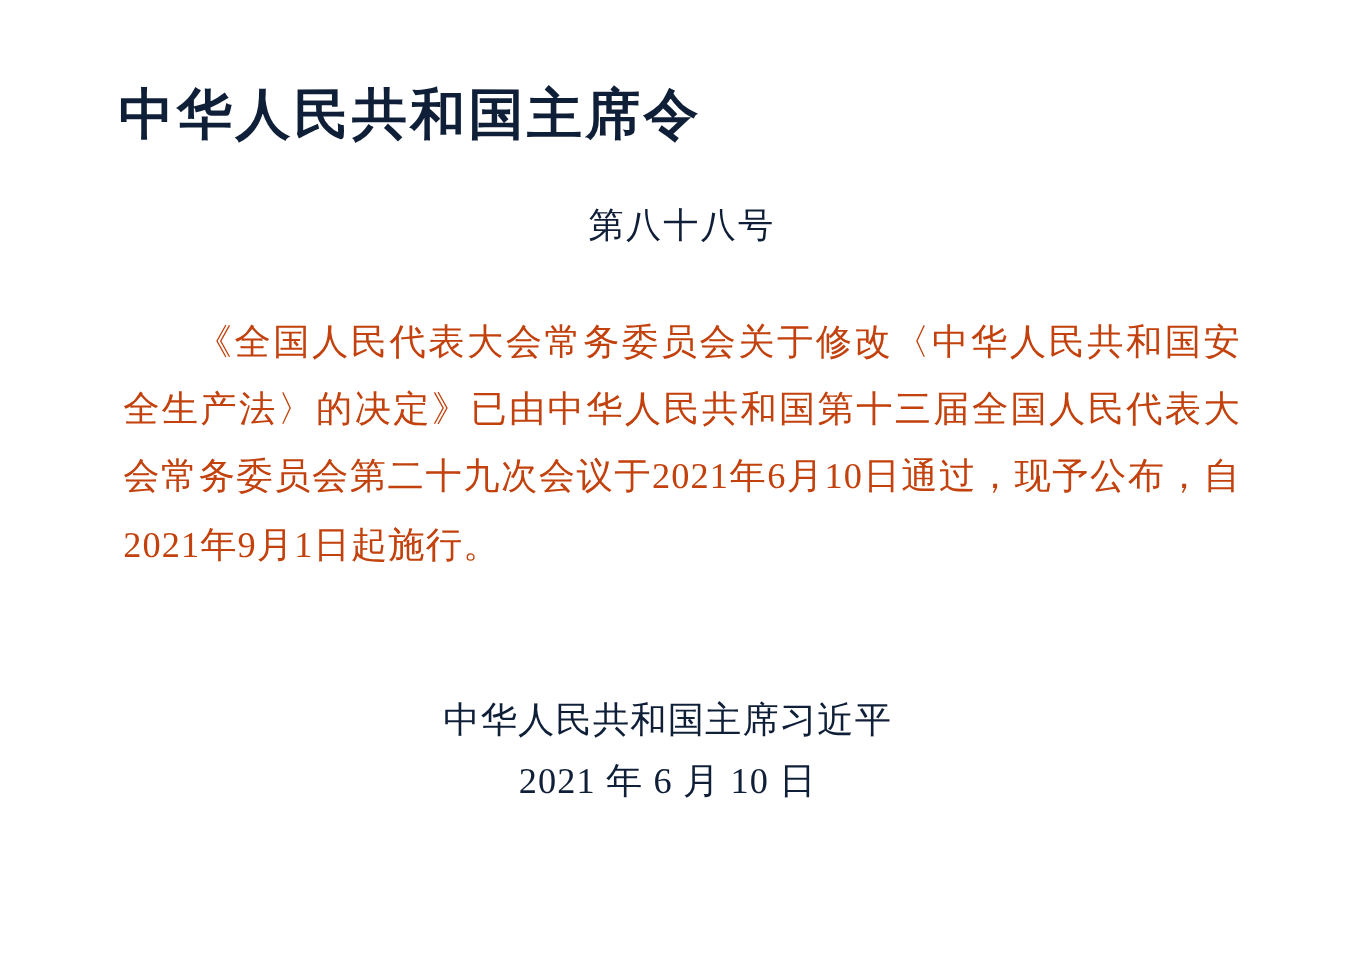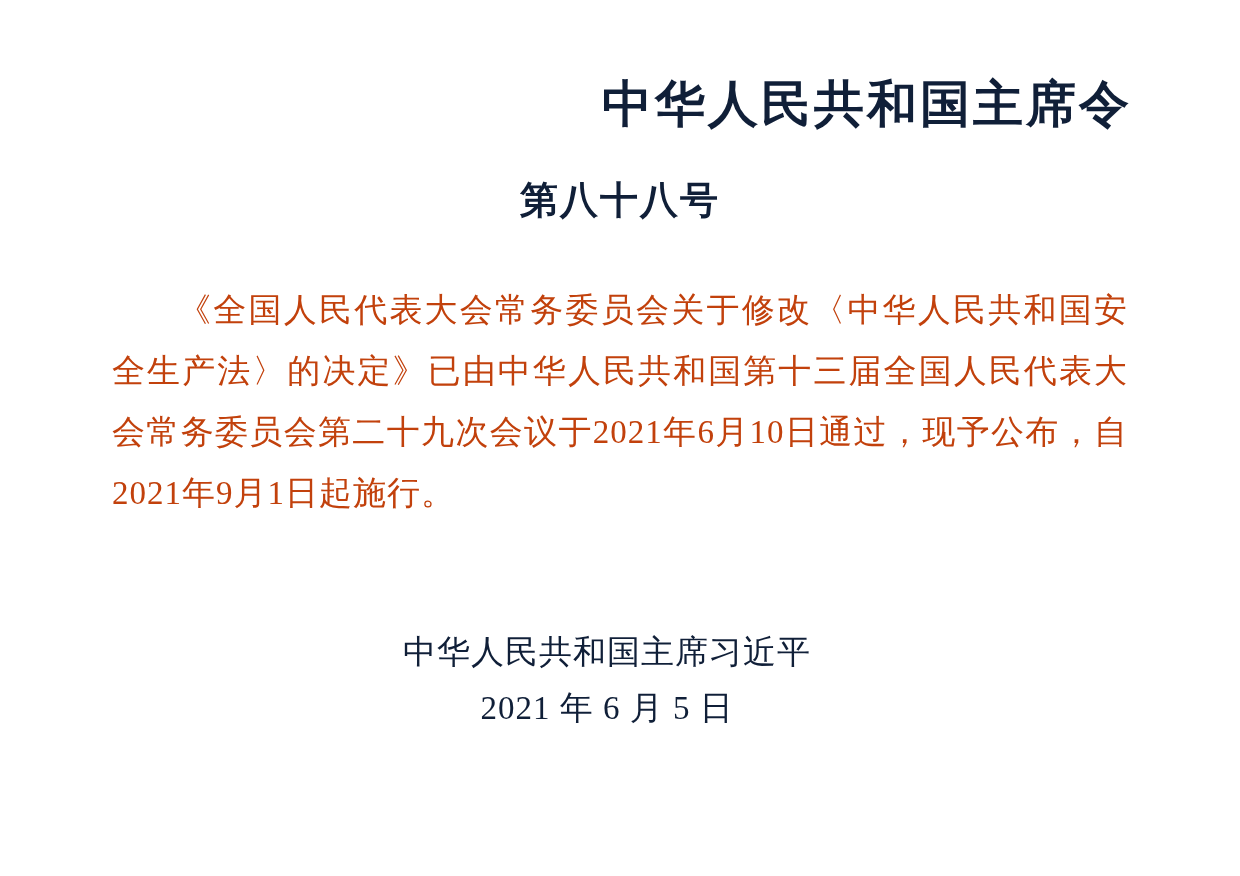--- a/index.html
+++ b/index.html
@@ -17,34 +17,34 @@
   .page {
     position: relative;
     width: 1240px;
     height: 876px;
     box-sizing: border-box;
     padding: 0 108px;
   }
   .doc-title {
     margin: 0;
     padding-top: 74px;
-    text-align: right;
+    text-align: left;
     font-size: 50px;
     font-weight: bold;
     letter-spacing: 3px;
     color: #101f38;
     font-family: "DejaVu Serif", "Liberation Serif", serif;
     line-height: 1.2;
   }
   .doc-number {
-    margin: 0;
+    margin: 7px;
     padding-top: 44px;
     text-align: center;
-    font-size: 38px;
-    font-weight: bold;
+    font-size: 32px;
+    font-weight: normal;
     letter-spacing: 2px;
     color: #101f38;
     line-height: 1.2;
   }
   .body-text {
     margin: 4px;
     padding-top: 52px;
     font-size: 33px;
     line-height: 1.85;
     text-align: justify;
@@ -85,16 +85,16 @@
   <h1 class="doc-title">中华人民共和国主席令</h1>
 
   <h2 class="doc-number">第八十八号</h2>
 
   <p class="body-text">《全国人民代表大会常务委员会关于修改〈中华人民共和国安全生产法〉的决定》已由中华人民共和国第十三届全国人民代表大会常务委员会第二十九次会议于2021年6月10日通过，现予公布，自2021年9月1日起施行。</p>
 
   <div class="signature-block">
     <p class="signer">
       <span>中华人民共和国主席</span><span class="name">习近平</span>
     </p>
-    <p class="sign-date">2021 年 6 月 5 日</p>
+    <p class="sign-date">2021 年 6 月 10 日</p>
   </div>
 
 </div>
 
 </body></html>

